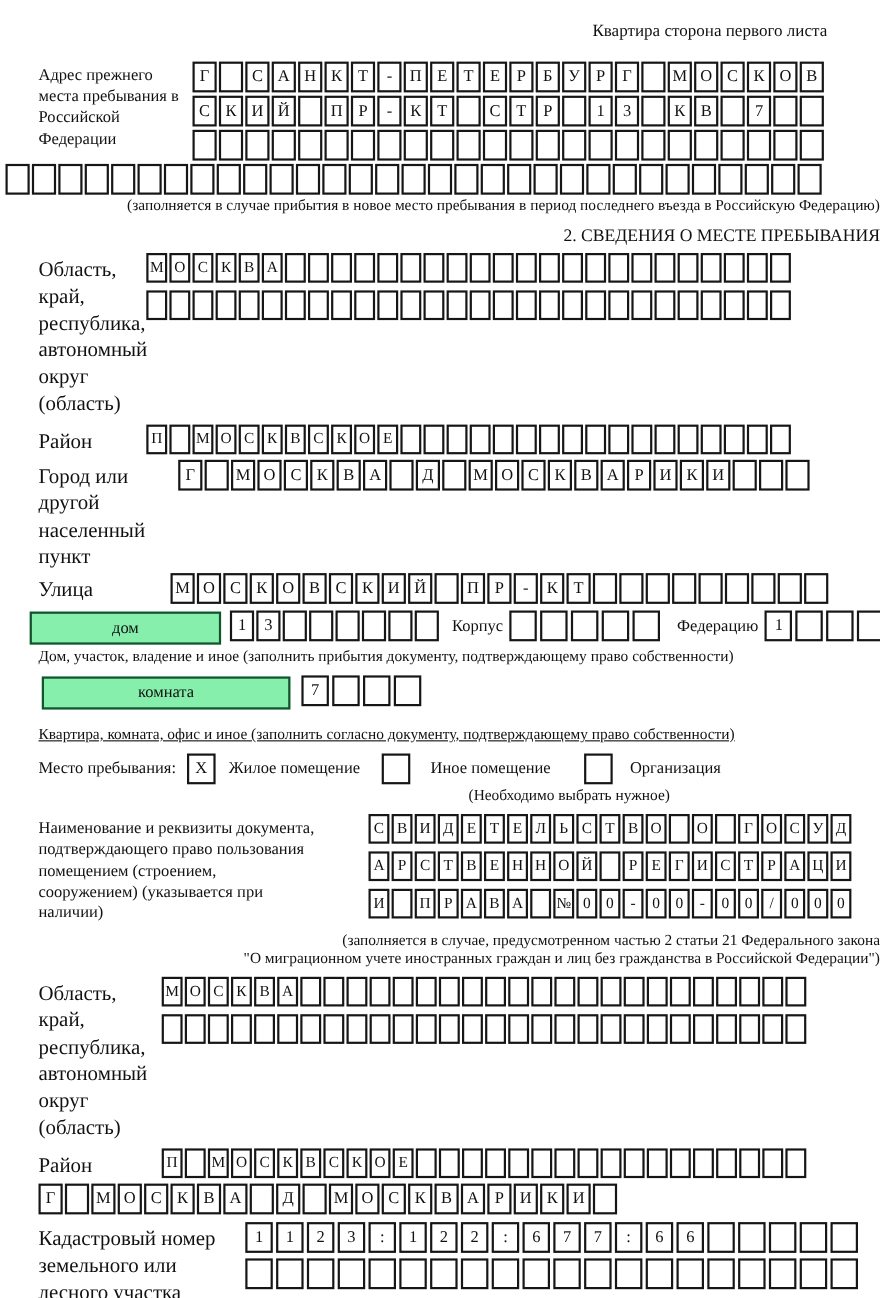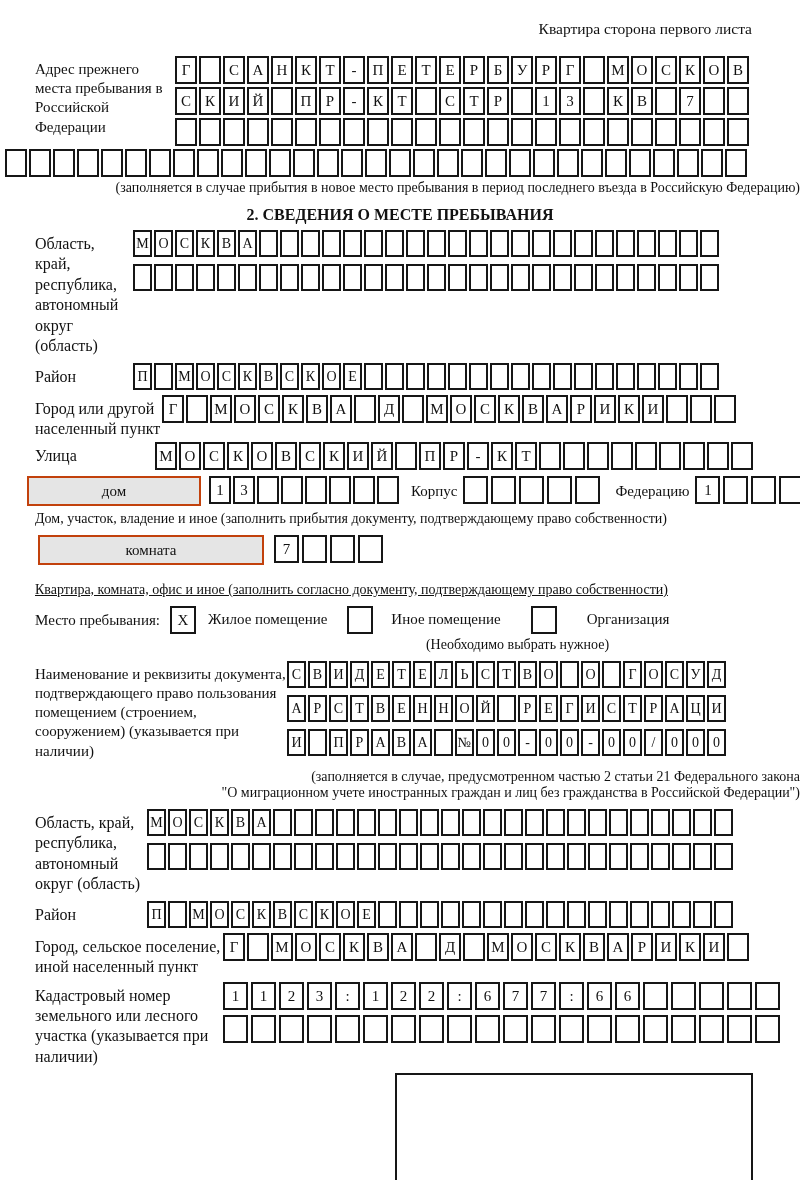--- a/index.html
+++ b/index.html
@@ -3,37 +3,37 @@
 <meta charset="utf-8">
 <style>
   html,body{margin:0;padding:0;background:#fff;}
   body{font-family:"Liberation Serif","DejaVu Serif",serif;color:#111;}
   .page{position:relative;width:800px;min-height:1180px;background:#fff;overflow:hidden;}
 
   .corner{padding:20px 48px 0 0;text-align:right;font-size:15.5px;}
 
   
   .frow{display:flex;align-items:flex-start;}
-  .flabel{font-size:16px;line-height:1.28;padding-top:4px;flex-shrink:0;}
+  .flabel{font-size:19px;line-height:1.28;padding-top:4px;flex-shrink:0;}
 
   
   .cellcol{display:flex;flex-direction:column;}
   .cellrow{display:flex;}
   .cell{display:block;border:2px solid #161616;text-align:center;background:#fff;
         font-family:"Liberation Serif","DejaVu Serif",serif;}
   .md .cell{width:18px;height:24px;line-height:24px;font-size:15px;margin:0 2px 3px 0;}
   .sm .cell{width:15px;height:23px;line-height:23px;font-size:14px;margin:0 2px 3px 0;}
   .lg .cell{width:21px;height:24px;line-height:24px;font-size:15px;margin:0 3px 3px 0;}
 
   .note{font-size:14px;}
   .note-center{text-align:right;}
-  .h-bold{font-weight:bold;text-align:center;}
-
-  .namedbox{border:2px solid #c2410c;text-align:center;font-size:15px;
-            height:26px;line-height:26px;background:#e5e5e5;flex-shrink:0;}
+  .h-bold{font-weight:normal;text-align:right;}
+
+  .namedbox{border:2px solid #14532d;text-align:center;font-size:15px;
+            height:26px;line-height:26px;background:#86efac;flex-shrink:0;}
 
   .chk{display:inline-block;width:22px;height:24px;border:2px solid #161616;
        text-align:center;font-size:15px;line-height:24px;vertical-align:middle;background:#fff;}
   .chklabel{font-size:15px;vertical-align:middle;}
 
   .stampbox{border:2px solid #161616;background:#fff;}
 </style>
 </head>
 <body>
 
@@ -363,25 +363,25 @@
   </div>
   <div class="note" style="margin:16px 0 0 35px;text-decoration:underline;">Квартира, комната, офис и иное (заполнить согласно документу, подтверждающему право собственности)</div>
 
   <div style="margin:8px 0 0 35px;">
     <span class="chklabel">Место пребывания:</span>
     <span class="chk" style="margin-left:6px;">X</span>
     <span class="chklabel" style="margin-left:8px;">Жилое помещение</span>
     <span class="chk" style="margin-left:16px;"></span>
     <span class="chklabel" style="margin-left:14px;">Иное помещение</span>
     <span class="chk" style="margin-left:26px;"></span>
-    <span class="chklabel" style="margin-left:26px;">Организация</span>
+    <span class="chklabel" style="margin-left:12px;">Организация</span>
   </div>
   <div class="note" style="margin:3px 0 0 235px;text-align:center;">(Необходимо выбрать нужное)</div>
 
-  <div class="frow" style="margin:8px 0 0 35px;">
+  <div class="frow" style="margin:8px 0 0 35px;gap:48px;">
     <div class="flabel" style="width:252px;font-size:15px;">Наименование и реквизиты документа, подтверждающего право пользования помещением (строением, сооружением) (указывается при наличии)</div>
     <div class="cellcol">
       <div class="cellrow sm">
           <span class="cell">С</span>
           <span class="cell">В</span>
           <span class="cell">И</span>
           <span class="cell">Д</span>
           <span class="cell">Е</span>
           <span class="cell">Т</span>
           <span class="cell">Е</span>
@@ -546,21 +546,20 @@
         <span class="cell"></span>
         <span class="cell"></span>
         <span class="cell"></span>
         <span class="cell"></span>
         <span class="cell"></span>
         <span class="cell"></span>
       </div>
   </div>
 
   <div class="frow" style="margin:2px 0 0 35px;">
-    <div class="flabel" style="width:188px;">Город, сельское поселение, иной населенный пункт</div>
     <div class="cellrow md">
         <span class="cell">Г</span>
         <span class="cell"></span>
         <span class="cell">М</span>
         <span class="cell">О</span>
         <span class="cell">С</span>
         <span class="cell">К</span>
         <span class="cell">В</span>
         <span class="cell">А</span>
         <span class="cell"></span>

